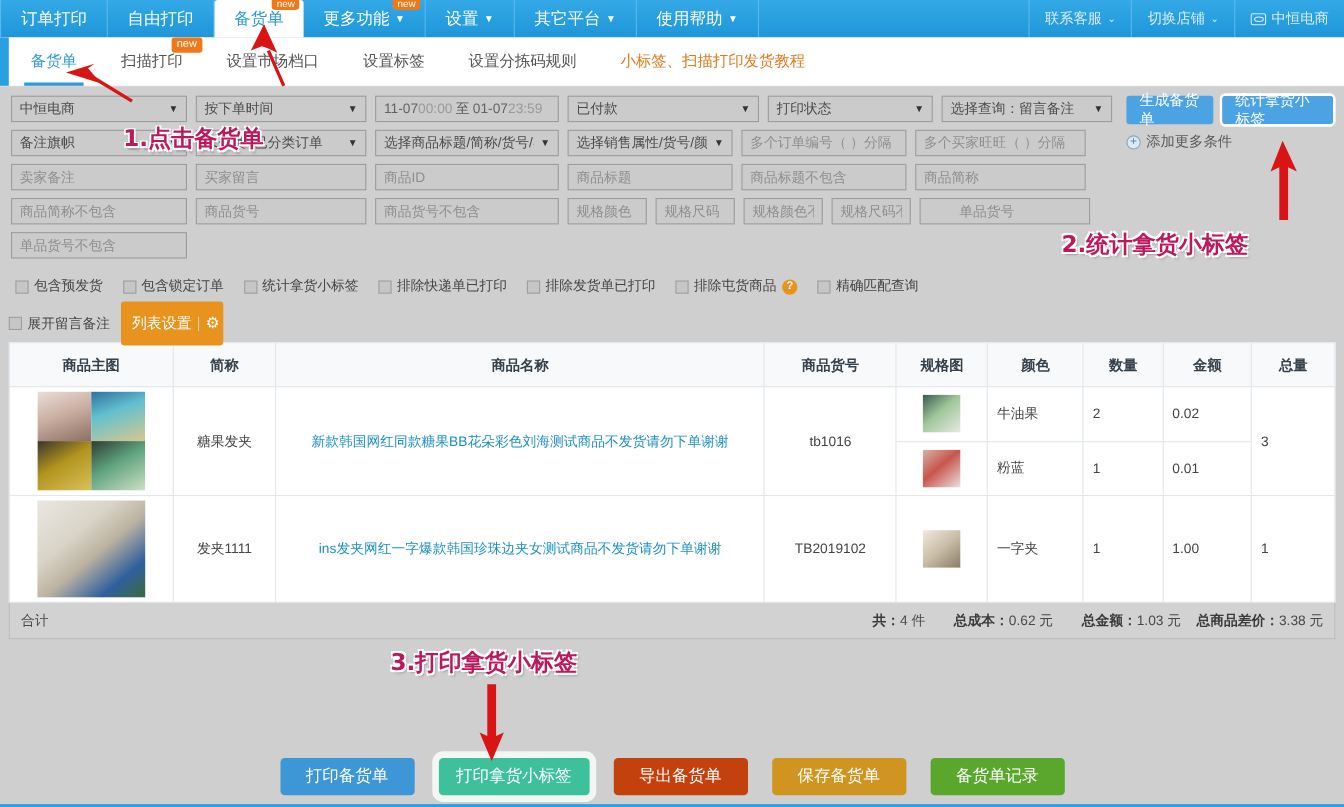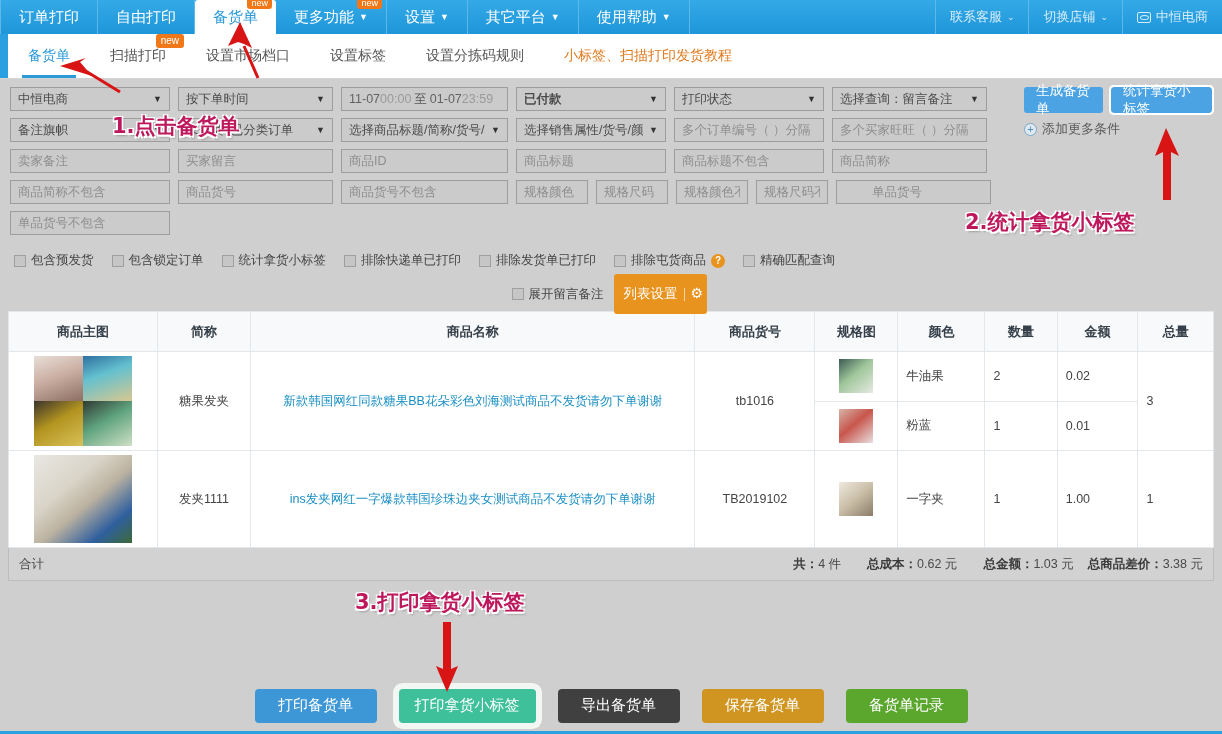--- a/index.html
+++ b/index.html
@@ -120,21 +120,21 @@
   }
   .qmark{
     width:14px; height:14px; border-radius:50%; background:#e8931e;
     color:#fff; font-size:10px; font-weight:bold; text-align:center;
     line-height:14px; margin-left:5px;
   }
 
   
   .table-wrap{ background:#cfcfcf; padding:0 8px; }
   .listbar{
-    display:flex; align-items:center; justify-content:center;
+    display:flex; align-items:center; justify-content:flex-start;
     gap:10px; padding:6px 4px 6px 0; height:34px;
   }
   .btn-orange{
     height:40px; padding:0 10px; background:#e8931e; color:#fff;
     font-size:13.5px; border-radius:3px; display:flex; align-items:center;
     cursor:pointer; gap:6px;
   }
   .gear{
     display:inline-block; width:13px; height:13px; position:relative;
     border-left:1px solid rgba(255,255,255,.6); padding-left:7px;
@@ -194,21 +194,21 @@
     justify-content:center; gap:22px;
     border-bottom:3px solid #2aa0e0;
   }
   .bbtn{
     height:34px; min-width:122px; padding:0 16px; border-radius:4px;
     color:#fff; font-size:15px; display:flex; align-items:center;
     justify-content:center; cursor:pointer; white-space:nowrap;
   }
   .bb-blue{ background:#3d96d6; }
   .bb-green{ background:#3ec19a; box-shadow:0 0 0 6px #f2f7f4; }
-  .bb-red{ background:#404040; }
+  .bb-red{ background:#c2410c; }
   .bb-orange{ background:#cf9520; }
   .bb-lgreen{ background:#5ba72d; }
 
   
   .anno{
     position:absolute; color:#be185d; font-weight:bold;
     font-size:21px; white-space:nowrap; z-index:40;
     text-shadow:
       -1.5px -1.5px 0 #fff, 1.5px -1.5px 0 #fff,
       -1.5px 1.5px 0 #fff, 1.5px 1.5px 0 #fff,
@@ -304,21 +304,21 @@
             <span style="overflow: hidden; text-overflow: clip; white-space: nowrap;">按下单时间</span>
             <span class="arr">▼</span>
           </div>
           <div class="fctl date" style="width: 167px;">
             <span>11-07</span> 
             <span class="dim">00:00</span>
             <span class="sep">至</span>
             <span>01-07</span> 
             <span class="dim">23:59</span>
           </div>
-          <div class="fctl select" style="width: 150px; font-weight: bold;">
+          <div class="fctl select" style="width: 174px;">
             <span style="overflow: hidden; text-overflow: clip; white-space: nowrap;">已付款</span>
             <span class="arr">▼</span>
           </div>
           <div class="fctl select" style="width: 150px;">
             <span style="overflow: hidden; text-overflow: clip; white-space: nowrap;">打印状态</span>
             <span class="arr">▼</span>
           </div>
           <div class="fctl select" style="width: 155px;">
             <span style="overflow: hidden; text-overflow: clip; white-space: nowrap;">选择查询：留言备注</span>
             <span class="arr">▼</span>

